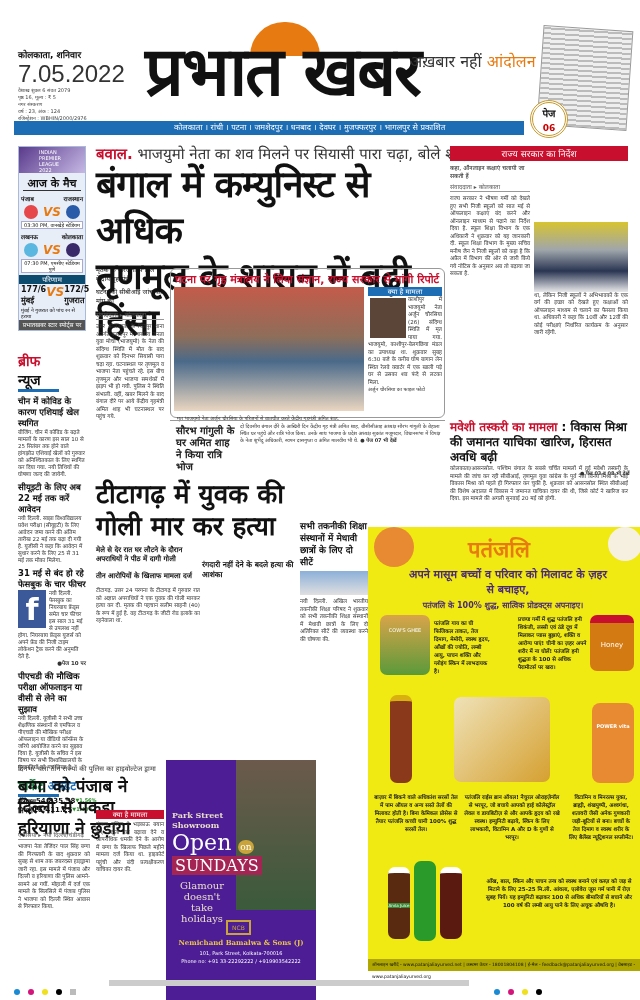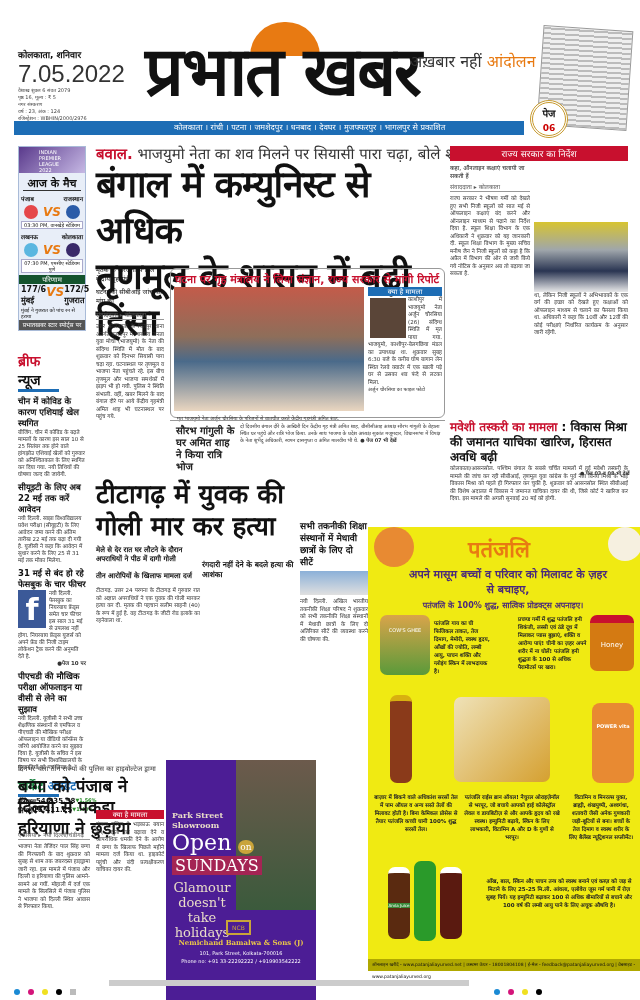--- a/index.html
+++ b/index.html
@@ -23,21 +23,21 @@
 .sidebar{left:18px;top:146px;width:68px}
 .ipl{background:#e8eef8;border:1px solid #a9bbd8}
 .ipl-logo{height:26px;background:linear-gradient(135deg,#5a3a8c,#c6b8e4);color:#fff;font-size:5px;padding:2px 20px}
 .ipl h4{font-size:11px;text-align:center;border-bottom:1px solid #333;margin:2px 4px}
 .match{font-size:6px;padding:2px}
 .teams{display:flex;justify-content:space-between;font-weight:bold}
 .vs{display:flex;justify-content:space-around;align-items:center;height:18px}
 .dot{width:14px;height:14px;border-radius:50%}
 .vsx{color:#e87a12;font-weight:bold;font-size:12px;font-style:italic}
 .venue{font-size:5px;text-align:center;background:#fff;border:1px solid #aac}
-.result-h{background:#14532d;color:#fff;font-size:7px;text-align:center}
+.result-h{background:#0c4a6e;color:#fff;font-size:7px;text-align:center}
 .result{display:flex;justify-content:space-between;font-size:8px;font-weight:bold;padding:1px 2px}
 .rnote{font-size:5px;padding:1px 2px}
 .ipl-foot{background:#555;color:#fff;font-size:6px;text-align:center;padding:1px}
 .brief-h{font-size:14px;font-weight:bold;margin-top:20px;border-bottom:3px solid #1d6db5;width:60%}
 .brief-h span{color:#c8102e}
 .bh{font-size:8.5px;font-weight:bold;line-height:11px;margin-top:4px}
 .bt{font-size:5.5px;line-height:7px;color:#333}
 .fb{width:28px;height:38px;background:#3b5998;color:#fff;font-weight:bold;font-size:30px;float:left;margin-right:3px;text-align:center;line-height:40px}
 .market-h{font-size:12px;font-weight:bold;margin-top:6px;color:#c8102e}
 .market-h span{color:#1d6db5}
@@ -297,21 +297,21 @@
   <div class="bag-red">क्या है मामला</div>
   <div class="colt">पंजाब पुलिस ने भड़काऊ बयान देने, शत्रुता को बढ़ावा देने व आपराधिक धमकी देने के आरोप में बग्गा के खिलाफ पिछले महीने मामला दर्ज किया था. हाइकोर्ट पहुंची और बंदी प्रत्यक्षीकरण याचिका दायर की.</div>
 </div>
 
 <div class="abs ncb">
   <div class="ncb-model"></div>
   <div class="ncb-t" style="top:50px;font-size:8px;font-weight:bold;color:#e9dcc8">Park Street</div>
   <div class="ncb-t" style="top:60px;font-size:8px;font-weight:bold;color:#e9dcc8">Showroom</div>
   <div class="ncb-t" style="top:70px;font-size:22px;color:#fff"><span>Open</span> <span style="background:#c9a43a;border-radius:50%;font-size:9px;padding:2px">on</span></div>
   <div class="ncb-t" style="top:96px;font-size:16px;background:#a42454;padding:0 3px">SUNDAYS</div>
-  <div class="ncb-t" style="top:120px;width:60px;font-size:13px;text-align:center;color:#e9dcc8">Glamour doesn't take holidays</div>
+  <div class="ncb-t" style="top:120px;width:60px;font-size:10px;text-align:center;color:#e9dcc8">Glamour doesn't take holidays</div>
   <div style="position:absolute;left:60px;top:160px;border:2px solid #c9a43a;color:#c9a43a;font-size:6px;padding:2px 4px">NCB</div>
   <div style="position:absolute;left:0;top:178px;width:150px;text-align:center;font-family:'DejaVu Serif',serif;font-size:7px;color:#e8c44a;font-weight:bold">Nemichand Bamalwa &amp; Sons (J)</div>
   <div style="position:absolute;left:0;top:190px;width:150px;text-align:center;font-size:5px">101, Park Street, Kolkata-700016</div>
   <div style="position:absolute;left:0;top:198px;width:150px;text-align:center;font-size:5px">Phone no: +91 33-22292222 / +919903542222</div>
 </div>
 
 <div class="abs footer-bar">
   <span class="reg" style="background:#1a8ad4"></span><span class="reg" style="background:#d4147a"></span><span class="reg" style="background:#f0e020"></span><span class="reg" style="background:#000"></span><span class="reg" style="background:#bbb;border-radius:0"></span>
   <span style="display:inline-block;width:360px;height:6px;background:#ccc;vertical-align:top;margin:0 20px"></span>
   <span class="reg" style="background:#1a8ad4"></span><span class="reg" style="background:#d4147a"></span><span class="reg" style="background:#f0e020"></span><span class="reg" style="background:#000"></span>

